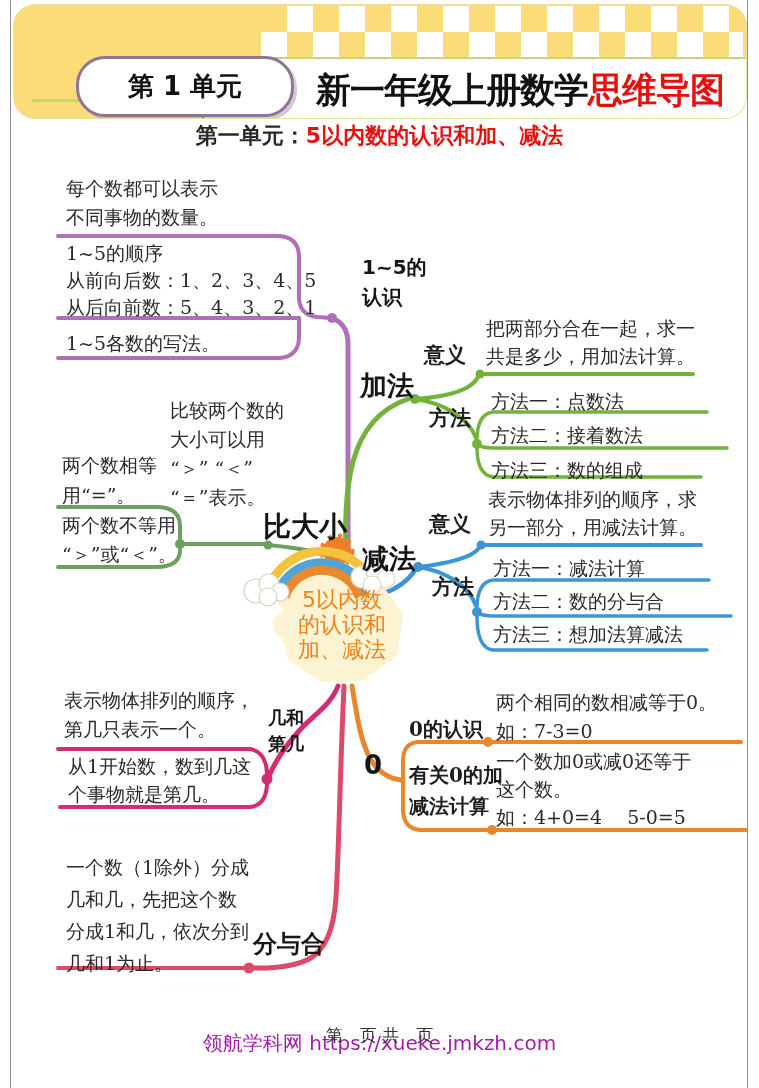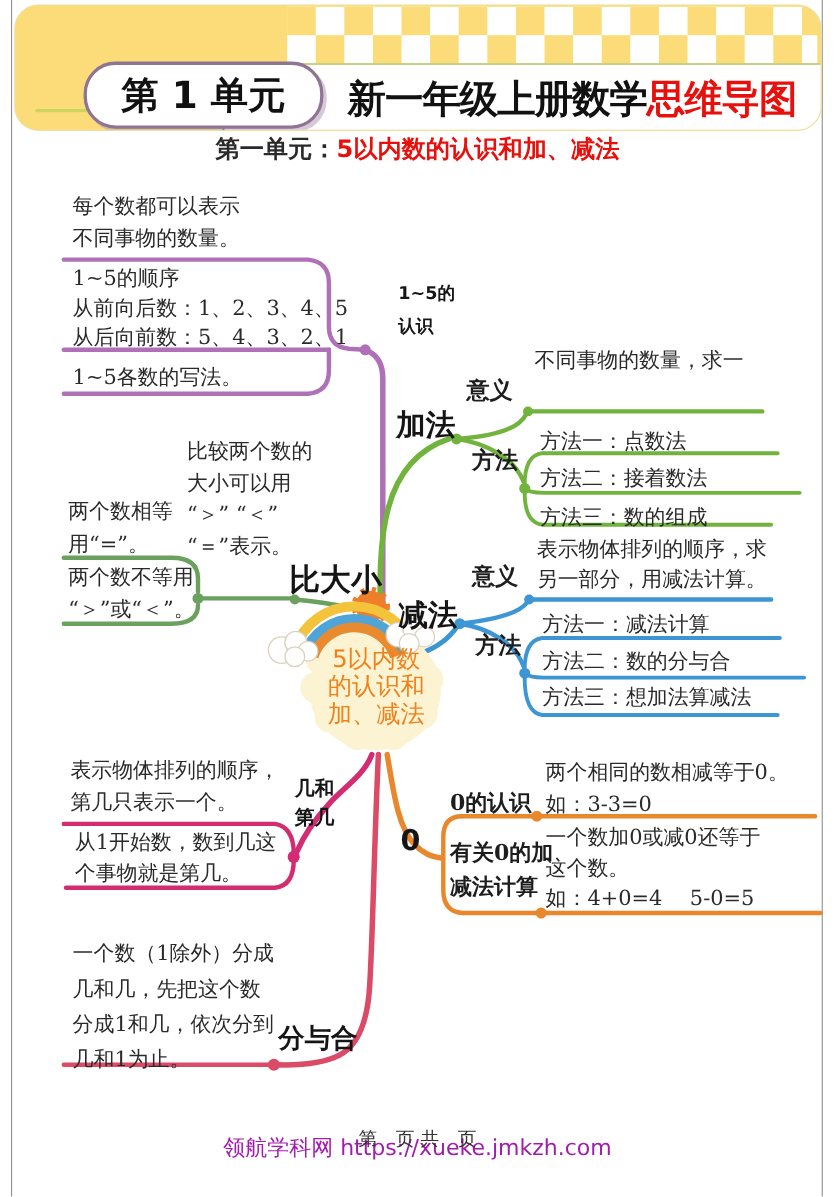--- a/index.html
+++ b/index.html
@@ -12,21 +12,21 @@
   .checkers{position:absolute;top:1px;right:3px;width:482px;height:52px;
             background:conic-gradient(#fff 0 25%,transparent 0 50%,#fff 0 75%,transparent 0);
             background-size:52px 52px;}
   .title-panel{position:absolute;left:188px;top:52px;width:544px;height:61px;background:#fff;
                border-top-left-radius:36px;border-top:2px solid #c6d284;border-left:2px solid #0369a1;}
   .main-title{position:absolute;left:112px;top:8px;font-family:"DejaVu Sans",sans-serif;
               font-weight:bold;font-size:35px;letter-spacing:-1px;white-space:nowrap;color:#111;}
   .unit-badge{position:absolute;left:62px;top:51px;width:212px;height:55px;background:#fff;
               border:3px solid #8f7494;border-radius:29px;box-shadow:3px 3px 0 rgba(178,156,183,.55);
               display:flex;align-items:center;justify-content:center;z-index:2;
-              font-family:"DejaVu Sans",sans-serif;font-weight:bold;font-size:34px;color:#111;}
+              font-family:"DejaVu Sans",sans-serif;font-weight:bold;font-size:26px;color:#111;}
   .deco-line{position:absolute;left:18px;top:94px;width:64px;height:3px;background:#ccd65f;border-radius:2px;}
   .subtitle{position:absolute;left:0;top:121px;width:759px;text-align:center;
             font-family:"DejaVu Sans",sans-serif;font-weight:bold;font-size:22px;white-space:nowrap;}
   .red{color:#E8100C;}
   
   .t{position:absolute;font-size:19px;line-height:28px;white-space:nowrap;}
   .t span{display:block;}
   .hand{position:absolute;font-family:"DejaVu Sans",sans-serif;font-weight:bold;color:#151515;white-space:nowrap;}
   .hand span{display:block;}
   .sub{position:absolute;font-family:"DejaVu Serif",serif;font-weight:bold;font-size:21px;color:#1d1d1d;white-space:nowrap;}
@@ -181,33 +181,34 @@
     <span>不同事物的数量。</span>
   </div>
   <div class="t" style="left:66px;top:240px;line-height:27px">
     <span>1~5的顺序</span>
     <span>从前向后数：1、2、3、4、5</span>
     <span>从后向前数：5、4、3、2、1</span>
   </div>
   <div class="t" style="left:66px;top:329px">
     <span>1~5各数的写法。</span>
   </div>
-  <div class="hand" style="left:362px;top:252px;font-size:16px;line-height:30px">
+  <div class="hand" style="left:362px;top:252px;font-size:20px;line-height:30px">
     <span>1~5的</span>
     <span>认识</span>
   </div>
 
   <div class="hand" style="left:360px;top:368px;font-size:27px">
     <span>加法</span>
   </div>
   <div class="sub" style="left:424px;top:341px">
     <span>意义</span>
   </div>
   <div class="t" style="left:486px;top:314px">
-    <span>不同事物的数量，求一</span>
+    <span>把两部分合在一起，求一</span>
+    <span>共是多少，用加法计算。</span>
   </div>
   <div class="sub" style="left:429px;top:404px">
     <span>方法</span>
   </div>
   <div class="t" style="left:491px;top:387px">
     <span>方法一：点数法</span>
   </div>
   <div class="t" style="left:491px;top:421px">
     <span>方法二：接着数法</span>
   </div>
@@ -270,21 +271,21 @@
   </div>
 
   <div class="hand" style="left:364px;top:750px;font-size:26px">
     <span>0</span>
   </div>
   <div class="sub" style="left:409px;top:716px;font-size:20px">
     <span>0的认识</span>
   </div>
   <div class="t" style="left:496px;top:688px;line-height:29px">
     <span>两个相同的数相减等于0。</span>
-    <span>如：3-3=0</span>
+    <span>如：7-3=0</span>
   </div>
   <div class="sub" style="left:409px;top:760px;font-size:20px;line-height:31px">
     <span>有关0的加</span>
     <span>减法计算</span>
   </div>
   <div class="t" style="left:496px;top:747px">
     <span>一个数加0或减0还等于</span>
     <span>这个数。</span>
     <span>如：4+0=4　 5-0=5</span>
   </div>

